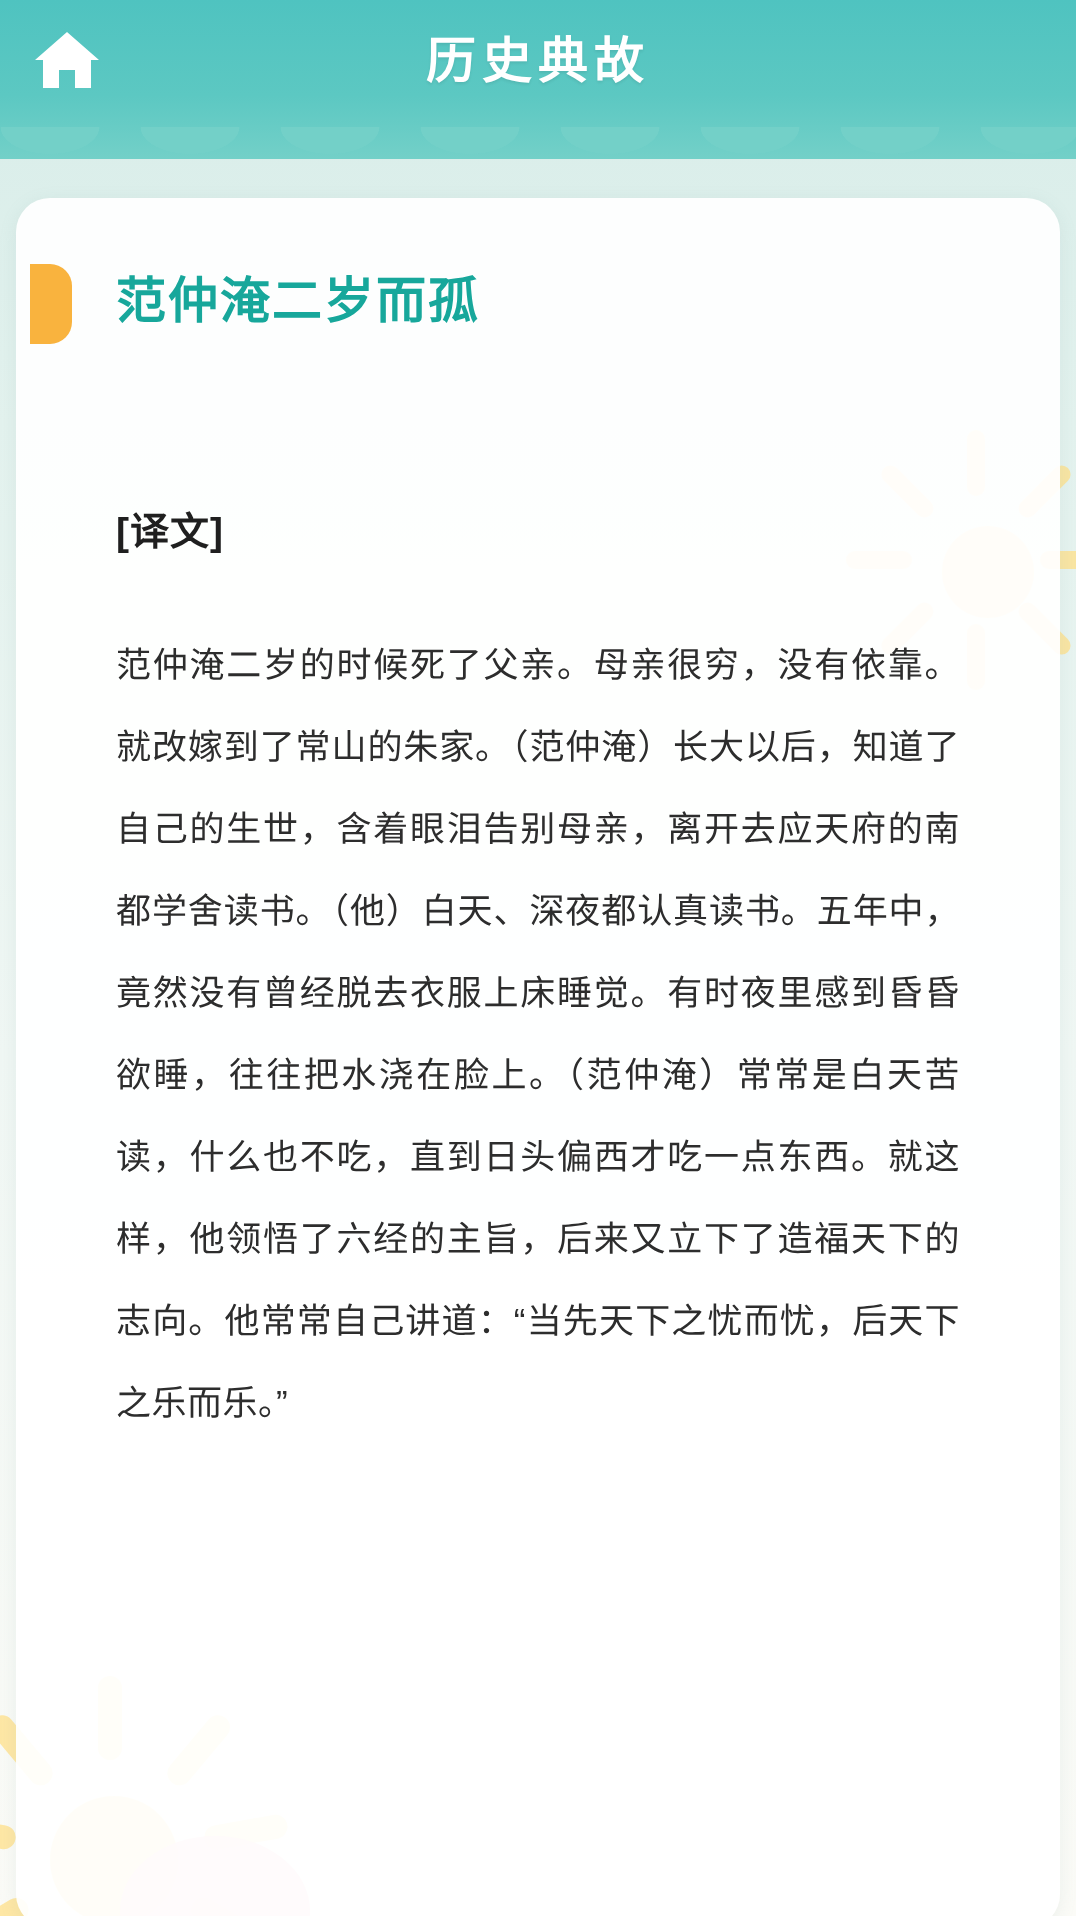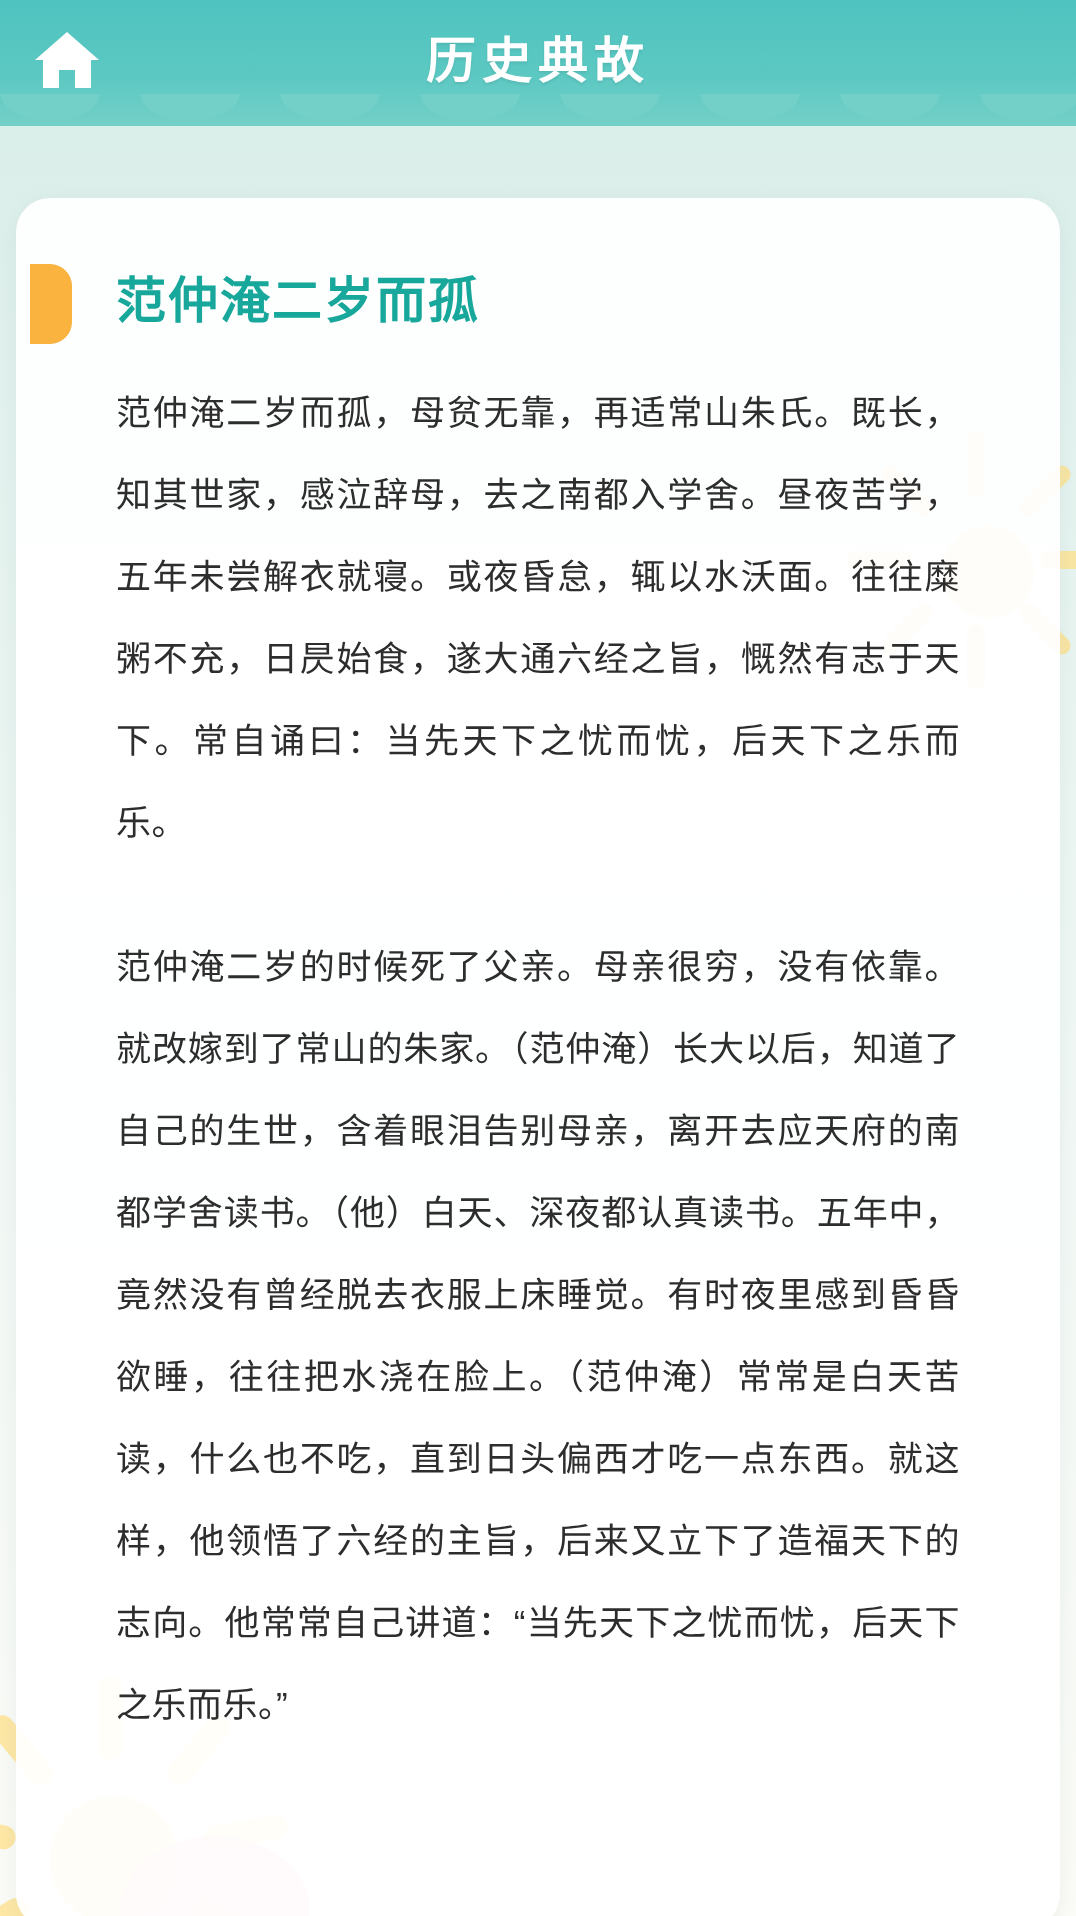--- a/index.html
+++ b/index.html
@@ -20,21 +20,21 @@
     position: absolute;
     inset: 0;
     background: linear-gradient(180deg, #d6ece8 0%, #e3f2ee 22%, #f0f7f4 55%, #fbfbf7 100%);
     overflow: hidden;
   }
 
   
   .header {
     position: absolute;
     top: 0; left: 0; right: 0;
-    height: 126px;
+    height: 159px;
     background: linear-gradient(180deg, #4fc3c0 0%, #5cc8c2 60%, #73d0c8 100%);
     border-bottom-left-radius: 0;
     border-bottom-right-radius: 0;
     z-index: 5;
   }
   .header::after {
     
     content: "";
     position: absolute;
     left: -20px;
@@ -239,19 +239,19 @@
     </div>
   </div>
 
   <div class="card">
 
     <div class="title-row">
       <div class="title-accent"></div>
       <div class="article-title">范仲淹二岁而孤</div>
     </div>
 
-    <div class="body-block">范仲淹二岁而孤，母贫无靠，再适常山朱氏。既长，知其世家，感泣辞母，去之南都入学舍。昼夜苦学，五年未尝解衣就寝。或夜昏怠，辄以水沃面。往往糜粥不充，日昃始食，遂大通六经之旨，慨然有志于天下。常自诵曰：当先天下之忧而忧，后天下之乐而乐。</div>
-
+
+    <div class="section-label">[译文]</div>
 
     <div class="translation-block">范仲淹二岁的时候死了父亲。母亲很穷，没有依靠。就改嫁到了常山的朱家。（范仲淹）长大以后，知道了自己的生世，含着眼泪告别母亲，离开去应天府的南都学舍读书。（他）白天、深夜都认真读书。五年中，竟然没有曾经脱去衣服上床睡觉。有时夜里感到昏昏欲睡，往往把水浇在脸上。（范仲淹）常常是白天苦读，什么也不吃，直到日头偏西才吃一点东西。就这样，他领悟了六经的主旨，后来又立下了造福天下的志向。他常常自己讲道：“当先天下之忧而忧，后天下之乐而乐。”</div>
 
   </div>
 </div>
 
 </body></html>

